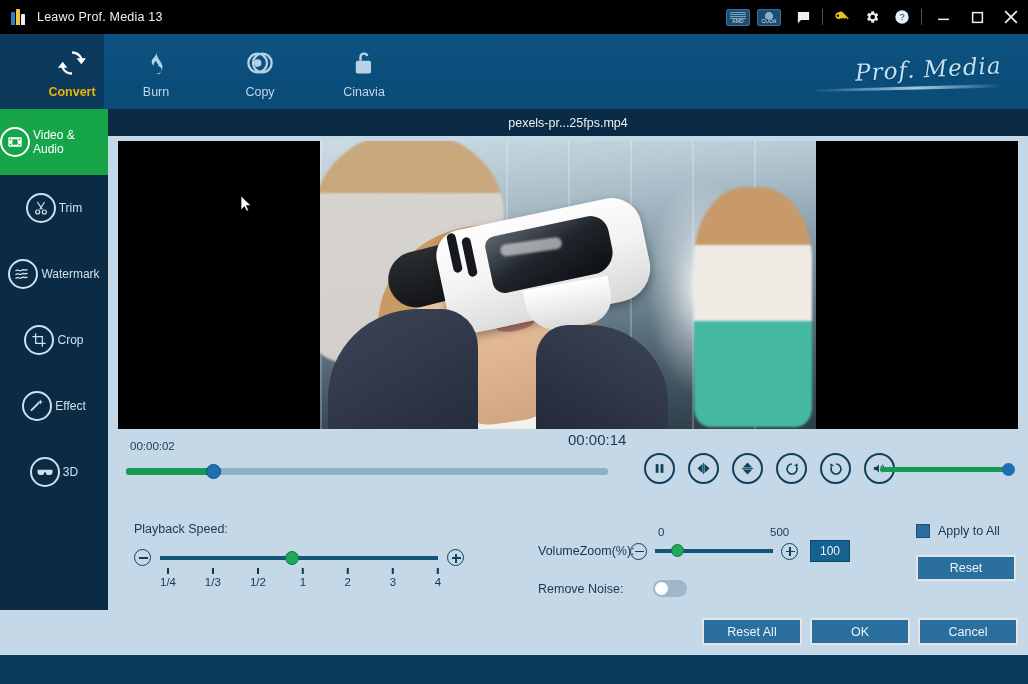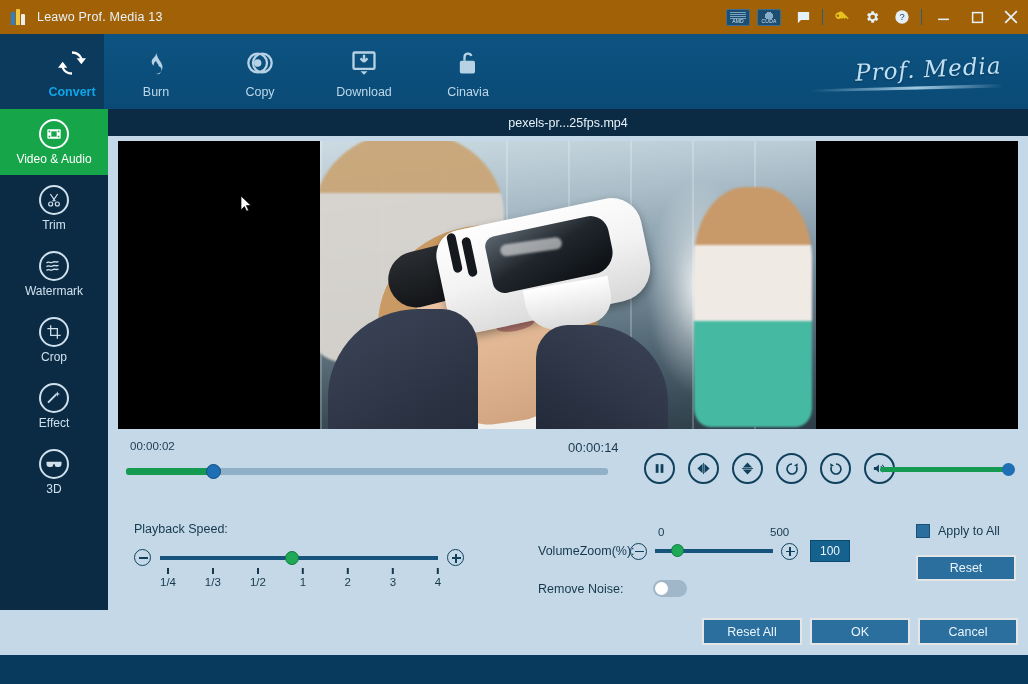--- a/index.html
+++ b/index.html
@@ -8,21 +8,21 @@
     font-family: "Liberation Sans", sans-serif;
     background:#06375c;
     color:#d7e7f2;
     -webkit-font-smoothing: antialiased;
   }
   #app { position:relative; width:1028px; height:684px; overflow:hidden; }
 
   
   .titlebar {
     position:absolute; left:0; top:0; width:1028px; height:34px;
-    background:#a16207;
+    background:#000000;
     display:flex; align-items:center;
   }
   .tb-logo { width:16px; height:16px; margin-left:11px; position:relative; }
   .tb-logo i {
     position:absolute; bottom:0; width:4px; border-radius:1px 1px 0 0; display:block;
   }
   .tb-logo i:nth-child(1){ left:0;  height:13px; background:#2e7fc9; }
   .tb-logo i:nth-child(2){ left:5px;height:16px; background:#f2c53d; }
   .tb-logo i:nth-child(3){ left:10px;height:11px; background:#e9eef2; }
   .tb-title {
@@ -58,21 +58,21 @@
   .topnav {
     position:absolute; left:0; top:34px; width:1028px; height:75px;
     background:linear-gradient(180deg,#0d5382 0%,#0a4a76 100%);
     display:flex; align-items:stretch;
   }
   .navitem {
     width:104px; display:flex; flex-direction:column; align-items:center;
     justify-content:center; gap:4px; color:#bcd7e8; font-size:12.5px;
   }
   .navitem .glyph { height:36px; display:flex; align-items:center; justify-content:center; }
-  .navitem.active { background:#0c3a5c; color:#0ea5e9; font-weight:bold;padding-left:40px; }
+  .navitem.active { background:#0c3a5c; color:#eab308; font-weight:bold;padding-left:40px; }
   .navitem.active .glyph svg { fill:#ffffff; }
   .navitem svg { fill:#b6d2e4; }
   .brand {
     position:absolute; right:26px; top:12px; width:210px; height:56px;
     display:flex; flex-direction:column; align-items:flex-end; justify-content:center;
   }
   .brand .word {
     font-family:"DejaVu Serif", serif; font-style:italic; font-size:23px;
     color:#bfe0f4; letter-spacing:1px; text-shadow:0 1px 2px rgba(0,0,0,.35);
     transform:rotate(-3deg);
@@ -82,21 +82,21 @@
     background:linear-gradient(100deg, rgba(255,255,255,0) 0%, rgba(190,225,245,.85) 55%, rgba(255,255,255,0) 100%);
     clip-path:polygon(0 70%,100% 0,100% 45%,0 100%);
   }
 
   
   .sidebar {
     position:absolute; left:0; top:109px; width:108px; height:501px;
     background:#0b2b45;
   }
   .side-item{
-    height:66px; display:flex; flex-direction:column; align-items:center;
+    height:66px; display:flex; flex-direction:row; align-items:center;
     justify-content:center; gap:3px; color:#cfe0ec; font-size:12px;
   }
   .side-item.active{ background:#17a54a; color:#ffffff; }
   .side-item .circ{
     width:30px;height:30px;border-radius:50%;border:2px solid #cfe0ec;
     display:flex;align-items:center;justify-content:center;
   }
   .side-item.active .circ{ border-color:#ffffff; }
   .side-item svg{ fill:#cfe0ec; }
   .side-item.active svg{ fill:#ffffff; }
@@ -208,21 +208,21 @@
   }
   .kid-mouth{
     position:absolute; left:176px; top:178px; width:38px; height:12px;
     background:#a96a66; border-radius:50%; transform:rotate(-10deg); opacity:.8;
   }
   .cursor{ position:absolute; left:122px; top:54px; width:12px; height:18px; }
 
   
   .transport{ position:relative; height:62px; }
   .t-start{ position:absolute; left:22px; top:11px; font-size:11.5px; color:#1b3a4f; }
-  .t-end{ position:absolute; left:460px; top:11px; font-size:13px; color:#1b3a4f; }
+  .t-end{ position:absolute; left:460px; top:2px; font-size:15px; color:#1b3a4f; }
   .seek{
     position:absolute; left:18px; top:39px; width:482px; height:7px;
     background:#8fb0c7; border-radius:3px;
   }
   .seek .fill{ position:absolute; left:0; top:0; height:7px; width:88px; background:#159a52; border-radius:3px; }
   .seek .thumb{
     position:absolute; left:80px; top:-4px; width:15px; height:15px; border-radius:50%;
     background:#1f6fb5; border:1px solid #0f4d83;
   }
   .ctrls{ position:absolute; left:536px; top:24px; display:flex; align-items:center; gap:13px; }
@@ -385,30 +385,20 @@
     </div>
     <div class="navitem">
       <span class="glyph">
         <svg width="30" height="28" viewBox="0 0 24 24">
             <circle cx="14" cy="12" r="8" fill="none" stroke="#b6d2e4" stroke-width="2"></circle>
             <circle cx="10" cy="12" r="8" fill="none" stroke="#b6d2e4" stroke-width="2"></circle>
             <circle cx="10" cy="12" r="3.2"></circle>
           </svg>
       </span>
       <span>Copy</span>
-    </div>
-    <div class="navitem">
-      <span class="glyph">
-        <svg width="30" height="28" viewBox="0 0 24 24">
-            <rect x="3" y="3" width="18" height="14" rx="1" fill="none" stroke="#b6d2e4" stroke-width="2"></rect>
-            <path d="M12 5v6m0 0-3-3m3 3 3-3" stroke="#b6d2e4" stroke-width="2" fill="none"></path>
-            <path d="M9 19h6l-3 3z"></path>
-          </svg>
-      </span>
-      <span>Download</span>
     </div>
     <div class="navitem">
       <span class="glyph">
         <svg width="28" height="28" viewBox="0 0 24 24">
             <path d="M8 10V7a4 4 0 0 1 7.8-1.3l-1.9.6A2 2 0 0 0 10 7v3z"></path>
             <rect x="5" y="10" width="13" height="11" rx="1.5"></rect>
           </svg>
       </span>
       <span>Cinavia</span>
     </div>

